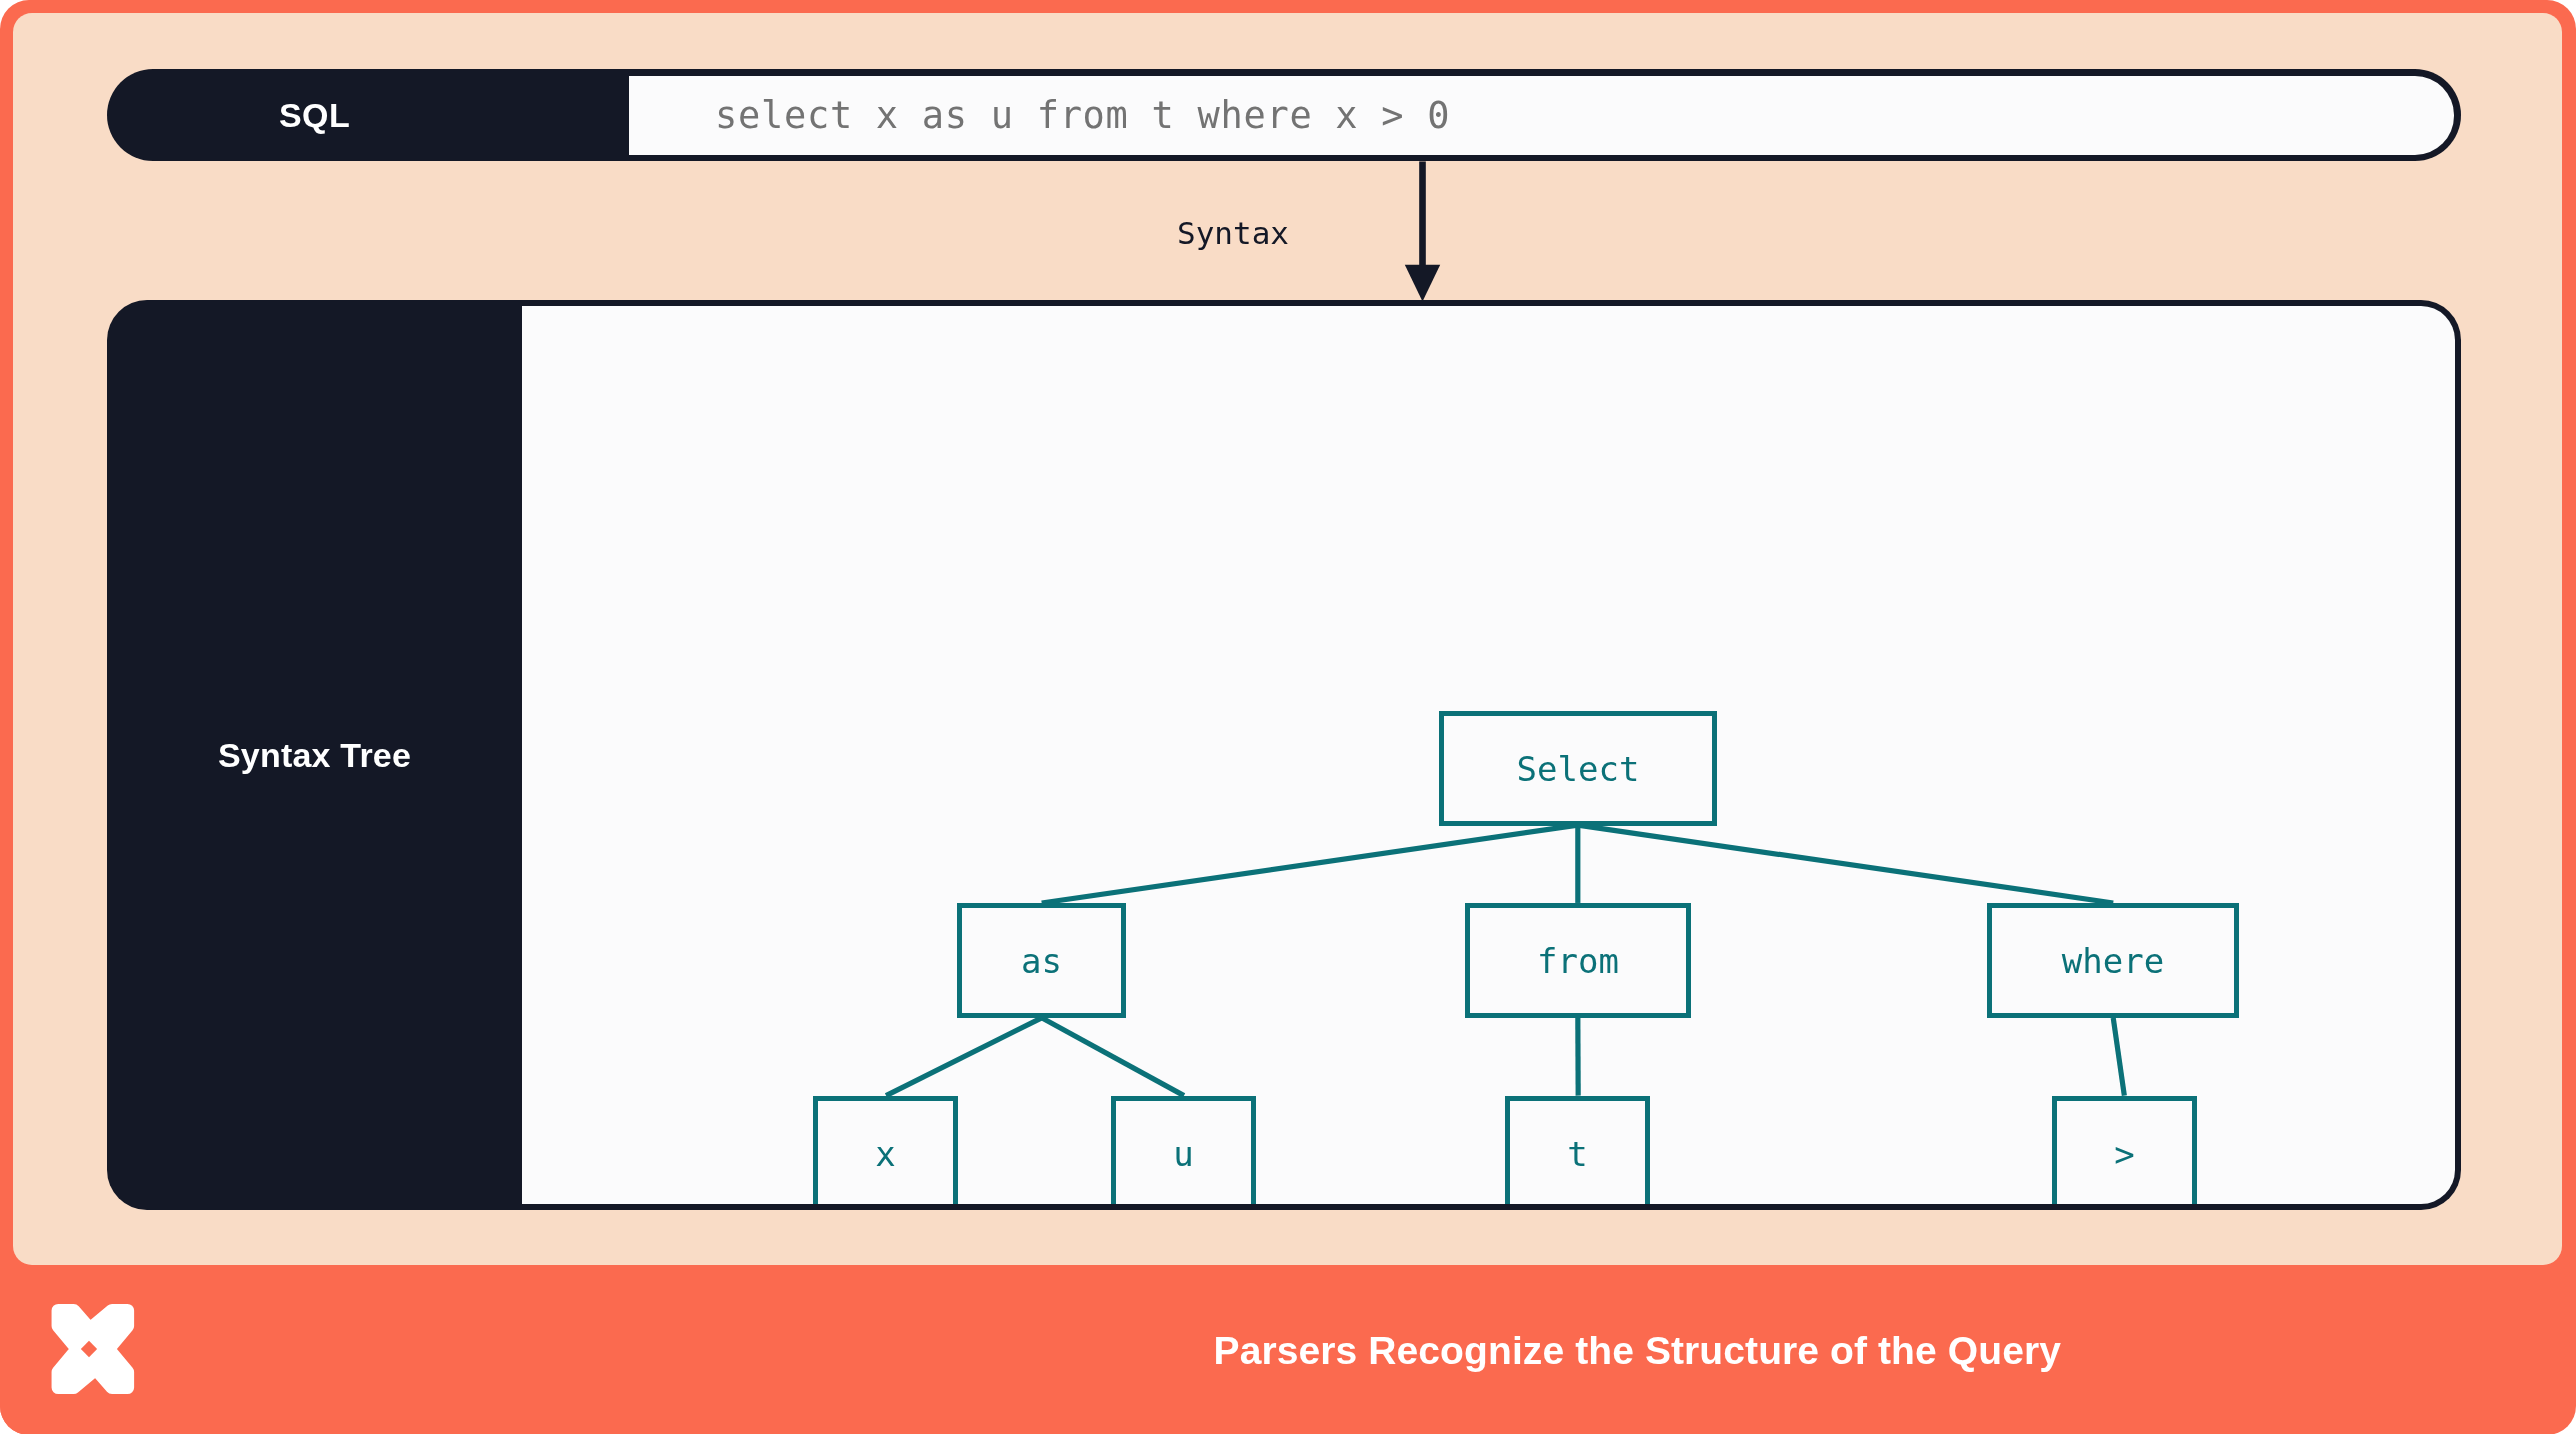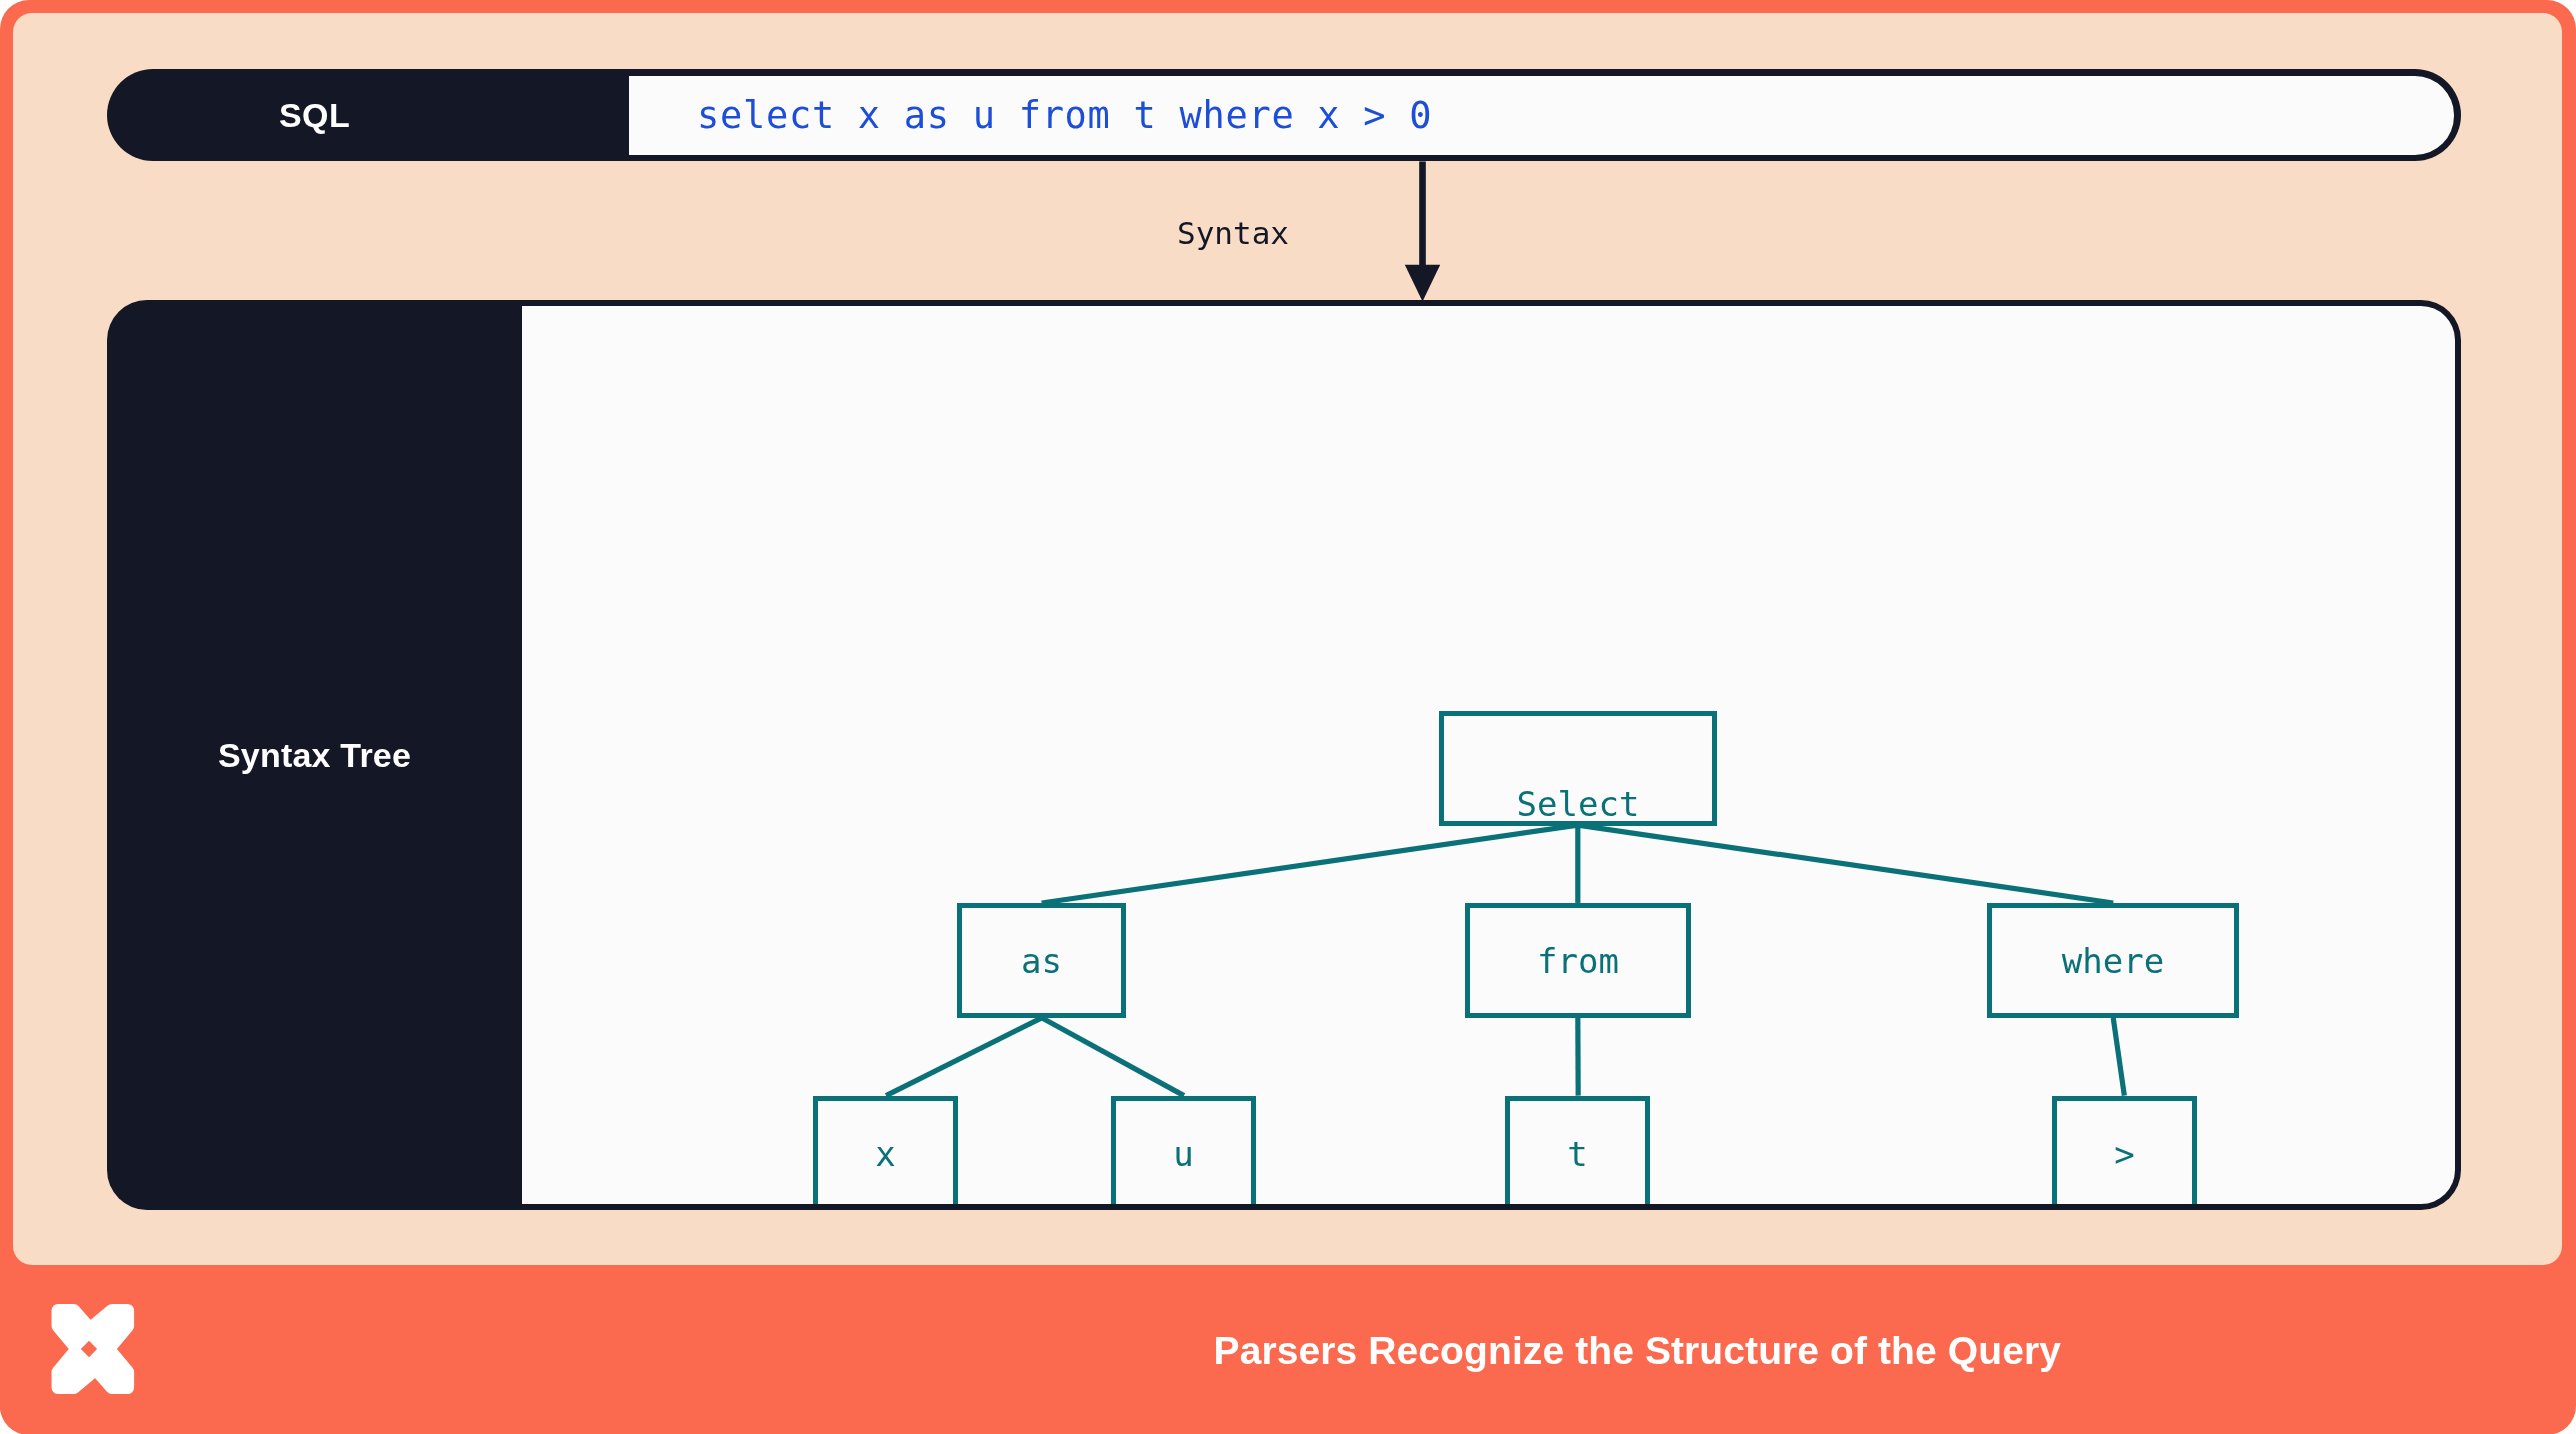--- a/index.html
+++ b/index.html
@@ -67,22 +67,22 @@
     left: 522px;
     top: 6.7px;
     width: 1825px;
     height: 79px;
     background: #FBFBFC;
     border-radius: 0 39px 39px 0;
     display: flex;
     align-items: center;
   }
   #sql-value {
-    padding-left: 68px;
-    color: #1d4ed8;
+    padding-left: 86px;
+    color: #737373;
     font-size: 37px;
     font-family: "DejaVu Sans Mono", monospace;
     letter-spacing: 0.7px;
     white-space: pre;
   }
 
   
   #parser-arrow-svg {
     position: absolute;
     left: 1393px;
@@ -226,21 +226,21 @@
           <line x1="1984.5" y1="710" x2="1984.5" y2="815" stroke="#0B7178" stroke-width="7"></line>
           <line x1="1984.5" y1="710" x2="2707" y2="815" stroke="#0B7178" stroke-width="7"></line>
           <line x1="1261" y1="970" x2="1051" y2="1075" stroke="#0B7178" stroke-width="7"></line>
           <line x1="1261" y1="970" x2="1453" y2="1075" stroke="#0B7178" stroke-width="7"></line>
           <line x1="1984.5" y1="970" x2="1985" y2="1075" stroke="#0B7178" stroke-width="7"></line>
           <line x1="2707" y1="970" x2="2722" y2="1075" stroke="#0B7178" stroke-width="7"></line>
           <line x1="2722" y1="1230" x2="2523" y2="1335" stroke="#0B7178" stroke-width="7"></line>
           <line x1="2722" y1="1230" x2="2931" y2="1335" stroke="#0B7178" stroke-width="7"></line>
         </svg>
 
-    <div class="node-box" style="left: 917px; top: 405px; width: 278px; height: 115px; align-items: flex-end;">
+    <div class="node-box" style="left: 917px; top: 405px; width: 278px; height: 115px;">
           <span class="node-label">Select</span>
         </div>
         <div class="node-box" style="left: 435px; top: 597px; width: 169px; height: 115px;">
           <span class="node-label">as</span>
         </div>
         <div class="node-box" style="left: 1465px; top: 597px; width: 252px; height: 115px;">
           <span class="node-label">where</span>
         </div>
         <div class="node-box" style="left: 943px; top: 597px; width: 226px; height: 115px;">
           <span class="node-label">from</span>

